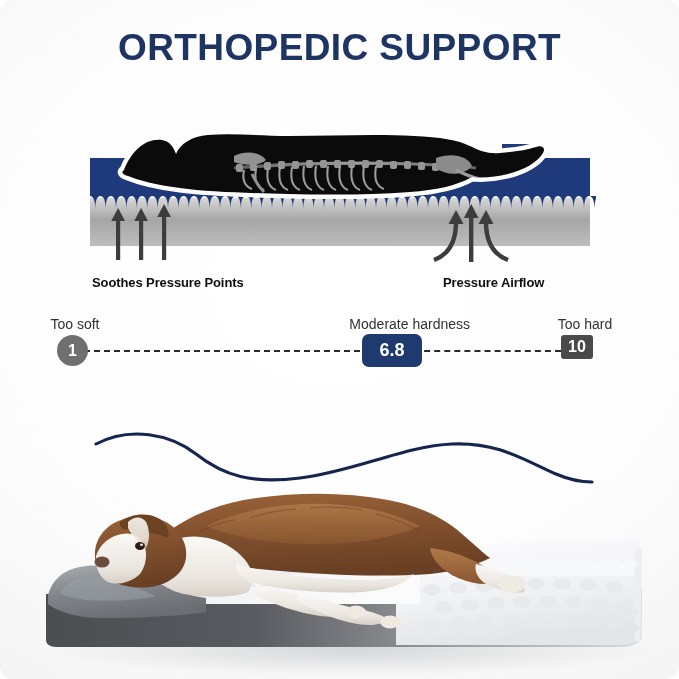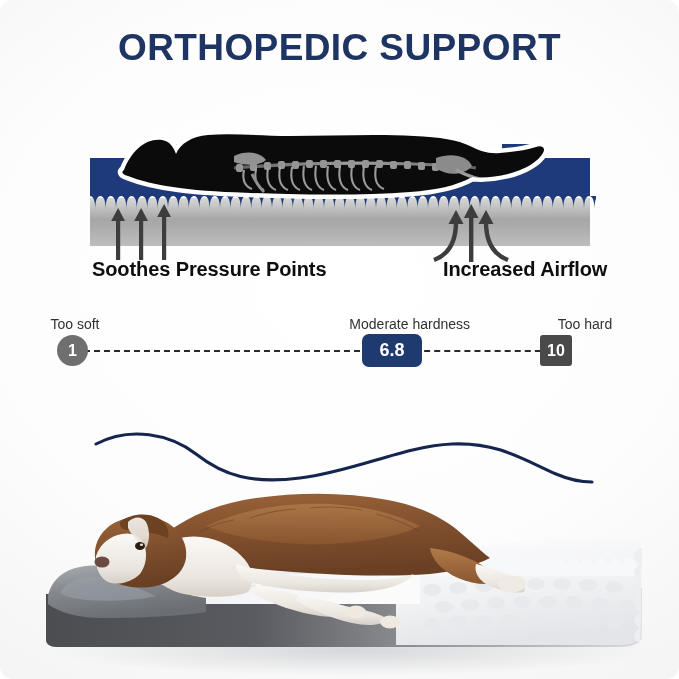--- a/index.html
+++ b/index.html
@@ -44,25 +44,26 @@
     position: absolute;
     left: 84px;
     top: 100px;
     width: 512px;
     height: 190px;
   }
   .diagram svg { display: block; }
 
   .diag-label {
     position: absolute;
-    font-size: 20px;
+    font-size: 13px;
     font-weight: bold;
     color: #0e0e0e;
     white-space: nowrap;
     letter-spacing: -0.1px;
+    margin-top: 17px;
   }
   .diag-label.left  { left: 8px;  top: 158px; }
   .diag-label.right { left: 359px; top: 158px; }
 
   
   .scale {
     position: absolute;
     left: 0;
     top: 306px;
     width: 679px;
@@ -128,22 +129,22 @@
     top: 1px;
   }
   .badge-68 {
     left: 362px;
     width: 60px; height: 33px;
     border-radius: 7px;
     background: #1f3a6e;
     font-size: 18px;
   }
   .badge-10 {
-    left: 540px;
-    width: 32px; height: 31px;
+    left: 561px;
+    width: 32px; height: 24px;
     border-radius: 3px;
     background: #4a4a4a;
     font-size: 16px;
     top: 1px;
   }
 
   
   .photo {
     position: absolute;
     left: 0;
@@ -380,21 +381,21 @@
         <path d="M372,110 L379.5,124 L364.5,124 Z"></path>
         <path d="M402,110 L409.5,124 L394.5,124 Z"></path>
         <g>
           <rect x="385" y="116" width="4.4" height="46"></rect>
           <path d="M387.2,104 L394.5,118 L379.9,118 Z"></path>
         </g>
       </g>
     </svg>
 
     <div class="diag-label left">Soothes Pressure Points</div>
-    <div class="diag-label right">Increased Airflow</div>
+    <div class="diag-label right">Pressure Airflow</div>
   </div>
 
   <div class="scale">
 
     <div class="scale-top">
       <span class="lbl-soft">Too soft</span>
       <span class="lbl-moderate">Moderate hardness</span>
       <span class="lbl-hard">Too hard</span>
     </div>
 

